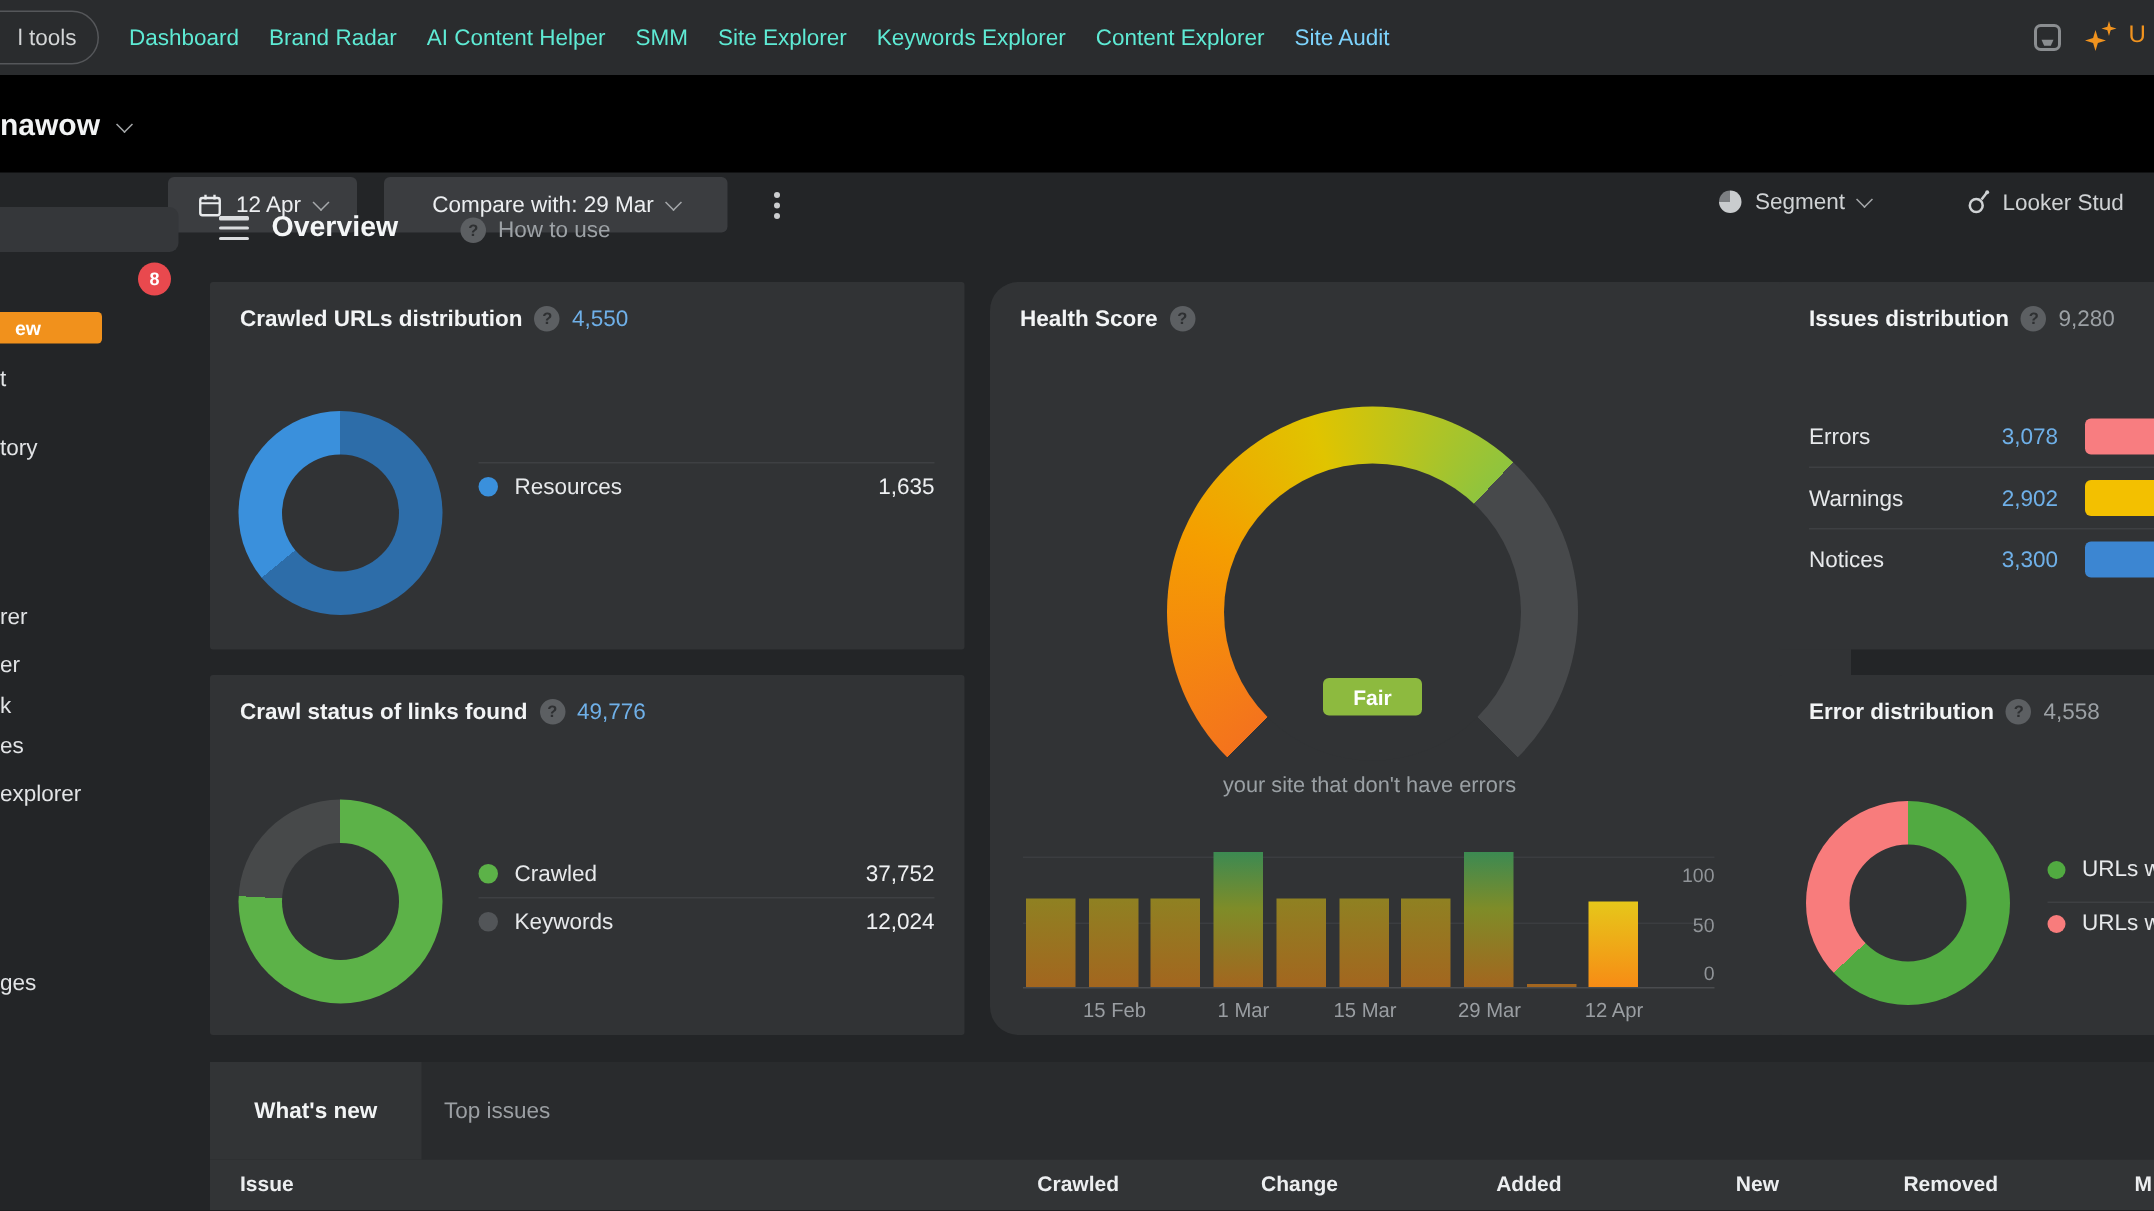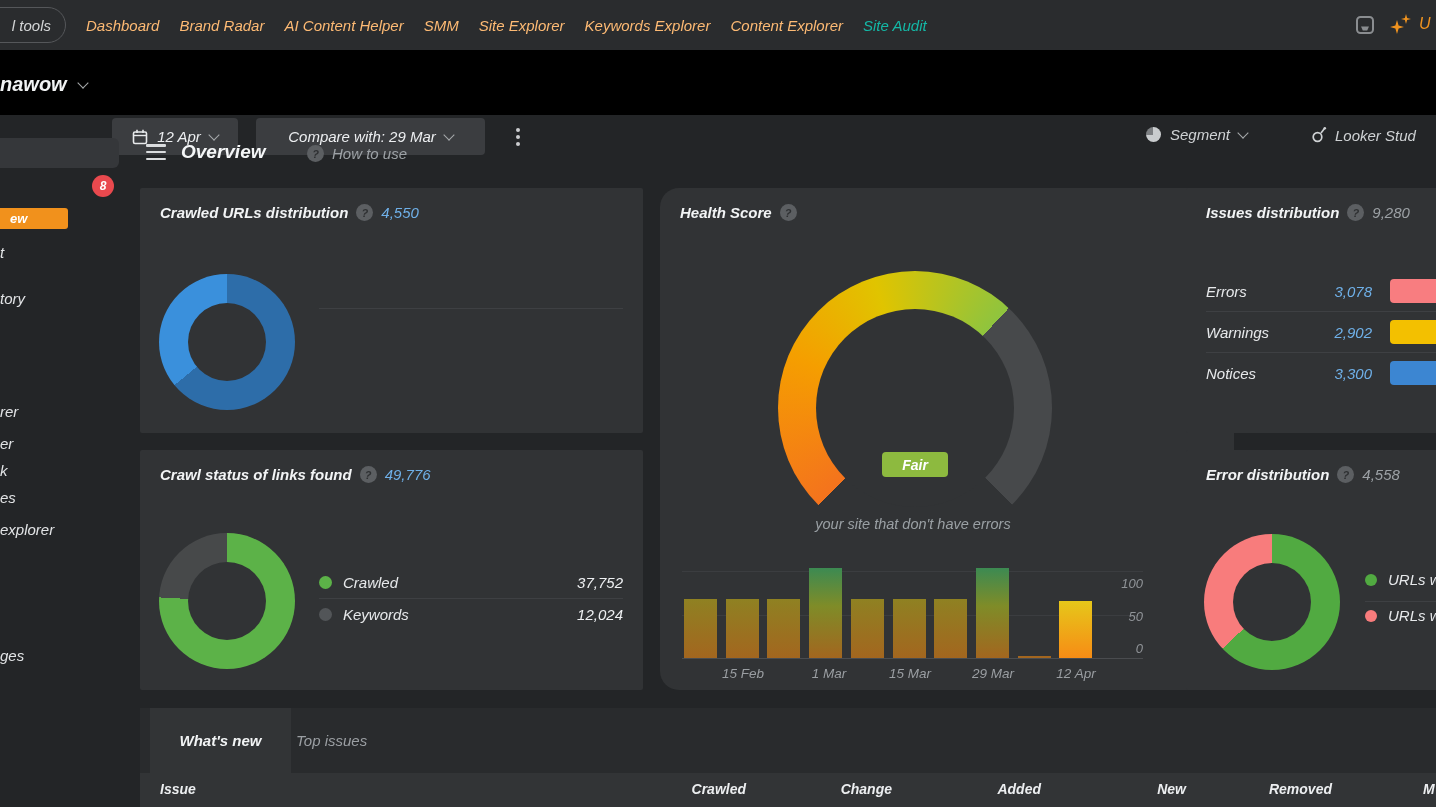--- a/index.html
+++ b/index.html
@@ -1,28 +1,28 @@
 <!DOCTYPE html>
 <html><head>
 <meta charset="utf-8">
 <style>
   html,body{margin:0;padding:0;background:#1a1b1d;}
   #app{position:relative;width:1436px;height:807px;overflow:hidden;background:#232527;
-       font-family:"Liberation Sans", sans-serif;font-style:italic;-webkit-font-smoothing:antialiased;}
+       font-family:"Liberation Sans", sans-serif;-webkit-font-smoothing:antialiased;}
   .abs{position:absolute;}
 
   
   .topnav{position:absolute;left:0;top:0;width:100%;height:50px;background:#2a2c2e;}
   .toolbar{position:absolute;left:0;top:50px;width:100%;height:65px;background:#000000;}
   .alltools{position:absolute;left:-26px;top:7px;height:36px;width:92px;border:1px solid #55575a;
     border-radius:18px;display:flex;align-items:center;justify-content:flex-end;padding-right:14px;
     color:#d3d5d6;font-size:15px;box-sizing:border-box;}
   .navitems{position:absolute;left:86px;top:0;height:50px;display:flex;align-items:center;gap:20px;}
-  .navitem{font-size:15px;color:#fdba74;white-space:nowrap;cursor:pointer;}
-  .navitem.active{color:#14b8a6;}
+  .navitem{font-size:15px;color:#5eead4;white-space:nowrap;cursor:pointer;}
+  .navitem.active{color:#7dd3fc;}
   .upgrade{position:absolute;left:1419px;top:15px;color:#f0931f;font-size:16px;}
 
   .project{position:absolute;left:0;top:73px;font-size:20px;font-weight:600;color:#f1f3f4;display:flex;align-items:center;gap:12px;}
   .chev{width:7px;height:7px;border-right:1.7px solid #a6a9ab;border-bottom:1.7px solid #a6a9ab;
     transform:rotate(45deg);display:inline-block;margin-top:-4px;}
   .tbtn{position:absolute;top:68px;height:37px;background:#3b3d40;border-radius:4px;display:flex;
     align-items:center;justify-content:center;gap:9px;color:#eceef0;font-size:15px;box-sizing:border-box;cursor:pointer;}
   .datebtn{left:112px;width:126px;}
   .cmpbtn{left:256px;width:229px;}
   .kebab{position:absolute;left:508px;top:75px;width:20px;height:24px;display:flex;flex-direction:column;
@@ -106,21 +106,21 @@
 
   
   .elegend-row{position:absolute;display:flex;align-items:center;gap:11px;}
   .elegend-row .llabel{white-space:nowrap;}
   .ediv{position:absolute;left:179px;width:101px;border-top:1px solid #3e4043;}
   .ldot12{width:12px;height:12px;border-radius:50%;flex:none;}
 
   
   .tabstrip{position:absolute;left:140px;top:708px;width:1296px;height:65px;background:#292b2d;}
   .tab-active{position:absolute;left:0;top:0;width:141px;height:65px;background:#323436;display:flex;
-    align-items:center;justify-content:center;font-size:15px;font-weight:700;color:#f2f4f5;cursor:pointer;margin-left:10px;}
+    align-items:center;justify-content:center;font-size:15px;font-weight:700;color:#f2f4f5;cursor:pointer;}
   .tab-inactive{position:absolute;left:156px;top:0;height:65px;display:flex;align-items:center;
     font-size:15px;color:#9b9fa3;cursor:pointer;}
   .panel{position:absolute;left:140px;top:773px;width:1296px;height:34px;background:#323436;}
   .th{position:absolute;top:8px;font-size:14px;font-weight:700;color:#eceef0;cursor:pointer;}
   .th-r{width:100px;text-align:right;}
 </style>
 </head>
 <body>
 
 <div id="app">
@@ -216,20 +216,25 @@
     <div class="ctitle">
       <span class="t">Crawled URLs distribution</span>
       <span class="helpc">?</span>
       <span class="total-link">4,550</span>
     </div>
     <div class="donut d136" style="left: 19px; top: 86px; background: conic-gradient(rgb(45, 109, 169) 0deg, rgb(45, 109, 169) 230.637deg, rgb(58, 144, 220) 230.637deg, rgb(58, 144, 220) 360deg);">
         <div class="hole hole78"></div>
       </div>
     <div class="legend" style="top:120px">
       <div class="ldiv"></div>
+      <div class="lrow">
+        <span class="ldot dot-res"></span>
+        <span class="llabel">Resources</span>
+        <span class="lval">1,635</span>
+      </div>
     </div>
   </div>
 
   <div class="card cardB">
     <div class="ctitle">
       <span class="t">Health Score</span>
       <span class="helpc">?</span>
     </div>
     <div class="gauge" style="background: conic-gradient(from 225deg, rgb(244, 115, 29) 0deg, rgb(245, 158, 0) 67.7deg, rgb(224, 196, 0) 117.6deg, rgb(143, 196, 62) 178.2deg, rgb(71, 73, 75) 178.2deg, rgb(71, 73, 75) 270deg, transparent 270deg, transparent 360deg);">
       <div class="hole"></div>

